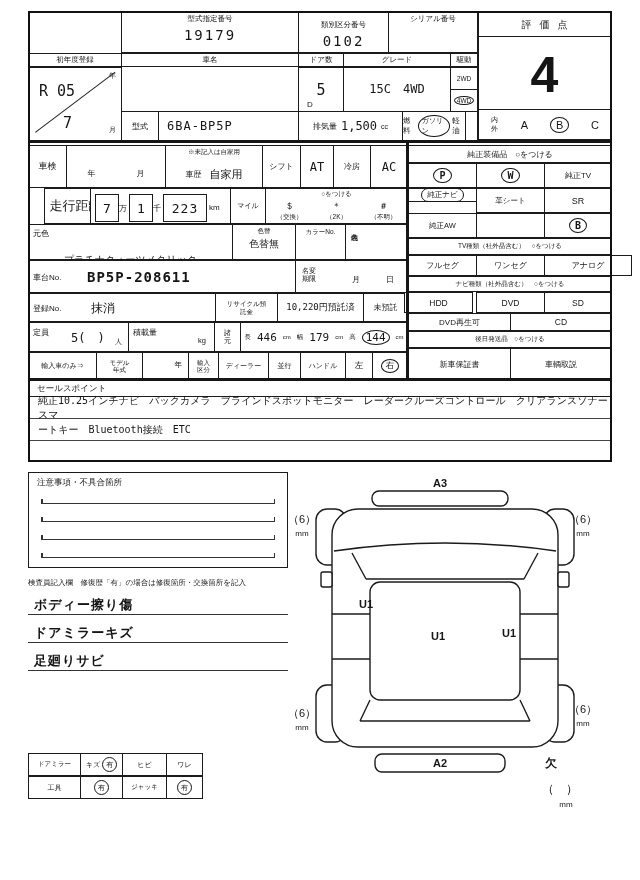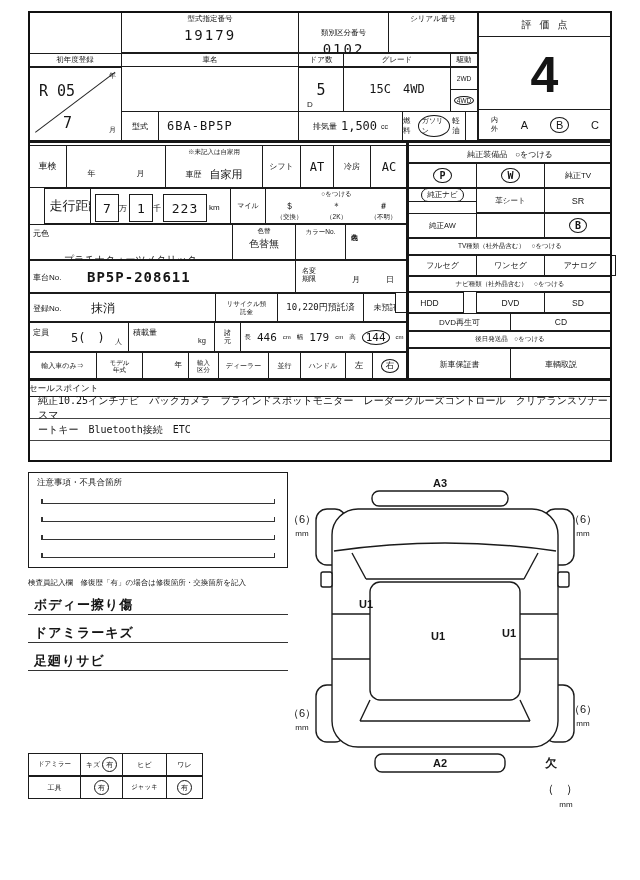--- a/index.html
+++ b/index.html
@@ -23,21 +23,21 @@
 </head>
 <body>
 
 <div class="sheet">
 
   <div class="c" style="left:121px;top:11px;width:178px;height:42px">
     <div style="font-size:7.5px;text-align:center;margin-top:2px">型式指定番号</div>
     <div class="val" style="font-size:14px;text-align:center;margin-top:3px;letter-spacing:2px">19179</div>
   </div>
   <div class="c" style="left:298px;top:11px;width:91px;height:42px">
-    <div style="font-size:7.5px;text-align:center;margin-top:16px">類別区分番号</div>
+    <div style="font-size:7.5px;text-align:center;margin-top:8px">類別区分番号</div>
     <div class="val" style="font-size:14px;text-align:center;margin-top:3px;letter-spacing:2px">0102</div>
   </div>
   <div class="c" style="left:388px;top:11px;width:90px;height:42px">
     <div style="font-size:7.5px;text-align:center;margin-top:2px">シリアル番号</div>
   </div>
 
   <div class="c" style="left:477px;top:11px;width:135px;height:130px;border-width:2px">
     <div class="f" style="position:absolute;left:0;top:0;right:0;height:23px;border-bottom:1px solid #1b1b1b">
       <span style="font-size:10px;letter-spacing:8px;padding-left:8px">評価点</span>
     </div>
@@ -261,32 +261,32 @@
   <div class="c f" style="left:408px;top:213px;width:69px;height:25px;font-size:7.5px">純正AW</div>
   <div class="c" style="left:476px;top:213px;width:69px;height:25px"></div>
   <div class="c f" style="left:544px;top:213px;width:68px;height:25px">
       <span class="oval">
         <span class="val" style="font-size:10px;font-weight:700">B</span>
       </span>
     </div>
   <div class="c f" style="left:408px;top:238px;width:204px;height:17px;font-size:6.5px">TV種類（社外品含む）　○をつける</div>
   <div class="c f" style="left:408px;top:255px;width:69px;height:21px;font-size:8px">フルセグ</div>
   <div class="c f" style="left:476px;top:255px;width:69px;height:21px;font-size:8px">ワンセグ</div>
-  <div class="c f" style="left:544px;top:255px;width:72px;height:21px;font-size:8px">アナログ</div>
+  <div class="c f" style="left:544px;top:255px;width:88px;height:21px;font-size:8px">アナログ</div>
   <div class="c f" style="left:408px;top:276px;width:204px;height:16px;font-size:6.5px">ナビ種類（社外品含む）　○をつける</div>
-  <div class="c f" style="left:395px;top:292px;width:69px;height:21px;font-size:8.5px">HDD</div>
+  <div class="c f" style="left:404px;top:292px;width:69px;height:21px;font-size:8.5px">HDD</div>
   <div class="c f" style="left:476px;top:292px;width:69px;height:21px;font-size:8.5px">DVD</div>
   <div class="c f" style="left:544px;top:292px;width:68px;height:21px;font-size:8.5px">SD</div>
   <div class="c f" style="left:408px;top:313px;width:103px;height:18px;font-size:8px">DVD再生可</div>
   <div class="c f" style="left:510px;top:313px;width:102px;height:18px;font-size:8.5px">CD</div>
   <div class="c f" style="left:408px;top:331px;width:204px;height:17px;font-size:6.5px">後日発送品　○をつける</div>
   <div class="c f" style="left:408px;top:348px;width:103px;height:32px;font-size:8px">新車保証書</div>
   <div class="c f" style="left:510px;top:348px;width:102px;height:32px;font-size:8px">車輌取説</div>
 
-  <div class="c" style="left:28px;top:380px;width:584px;height:17px;display:flex;align-items:center;">
+  <div class="c" style="left:28px;top:380px;width:584px;height:17px;display:flex;align-items:center;padding-left:8px">
     <span style="font-size:8.5px">セールスポイント</span>
   </div>
   <div class="n" style="left:28px;top:397px;width:584px;height:22px;border-bottom:1px solid #444;display:flex;align-items:center;padding-left:10px;box-sizing:border-box">
     <span class="val" style="font-size:10px">純正10.25インチナビ　バックカメラ　ブラインドスポットモニター　レーダークルーズコントロール　クリアランスソナー　スマ</span>
   </div>
   <div class="n" style="left:28px;top:419px;width:584px;height:22px;border-bottom:1px solid #444;display:flex;align-items:center;padding-left:10px;box-sizing:border-box">
     <span class="val" style="font-size:10px">ートキー　Bluetooth接続　ETC</span>
   </div>
 
   <div class="n" style="left:28px;top:140px;width:584px;height:2.5px;background:#161616"></div>

